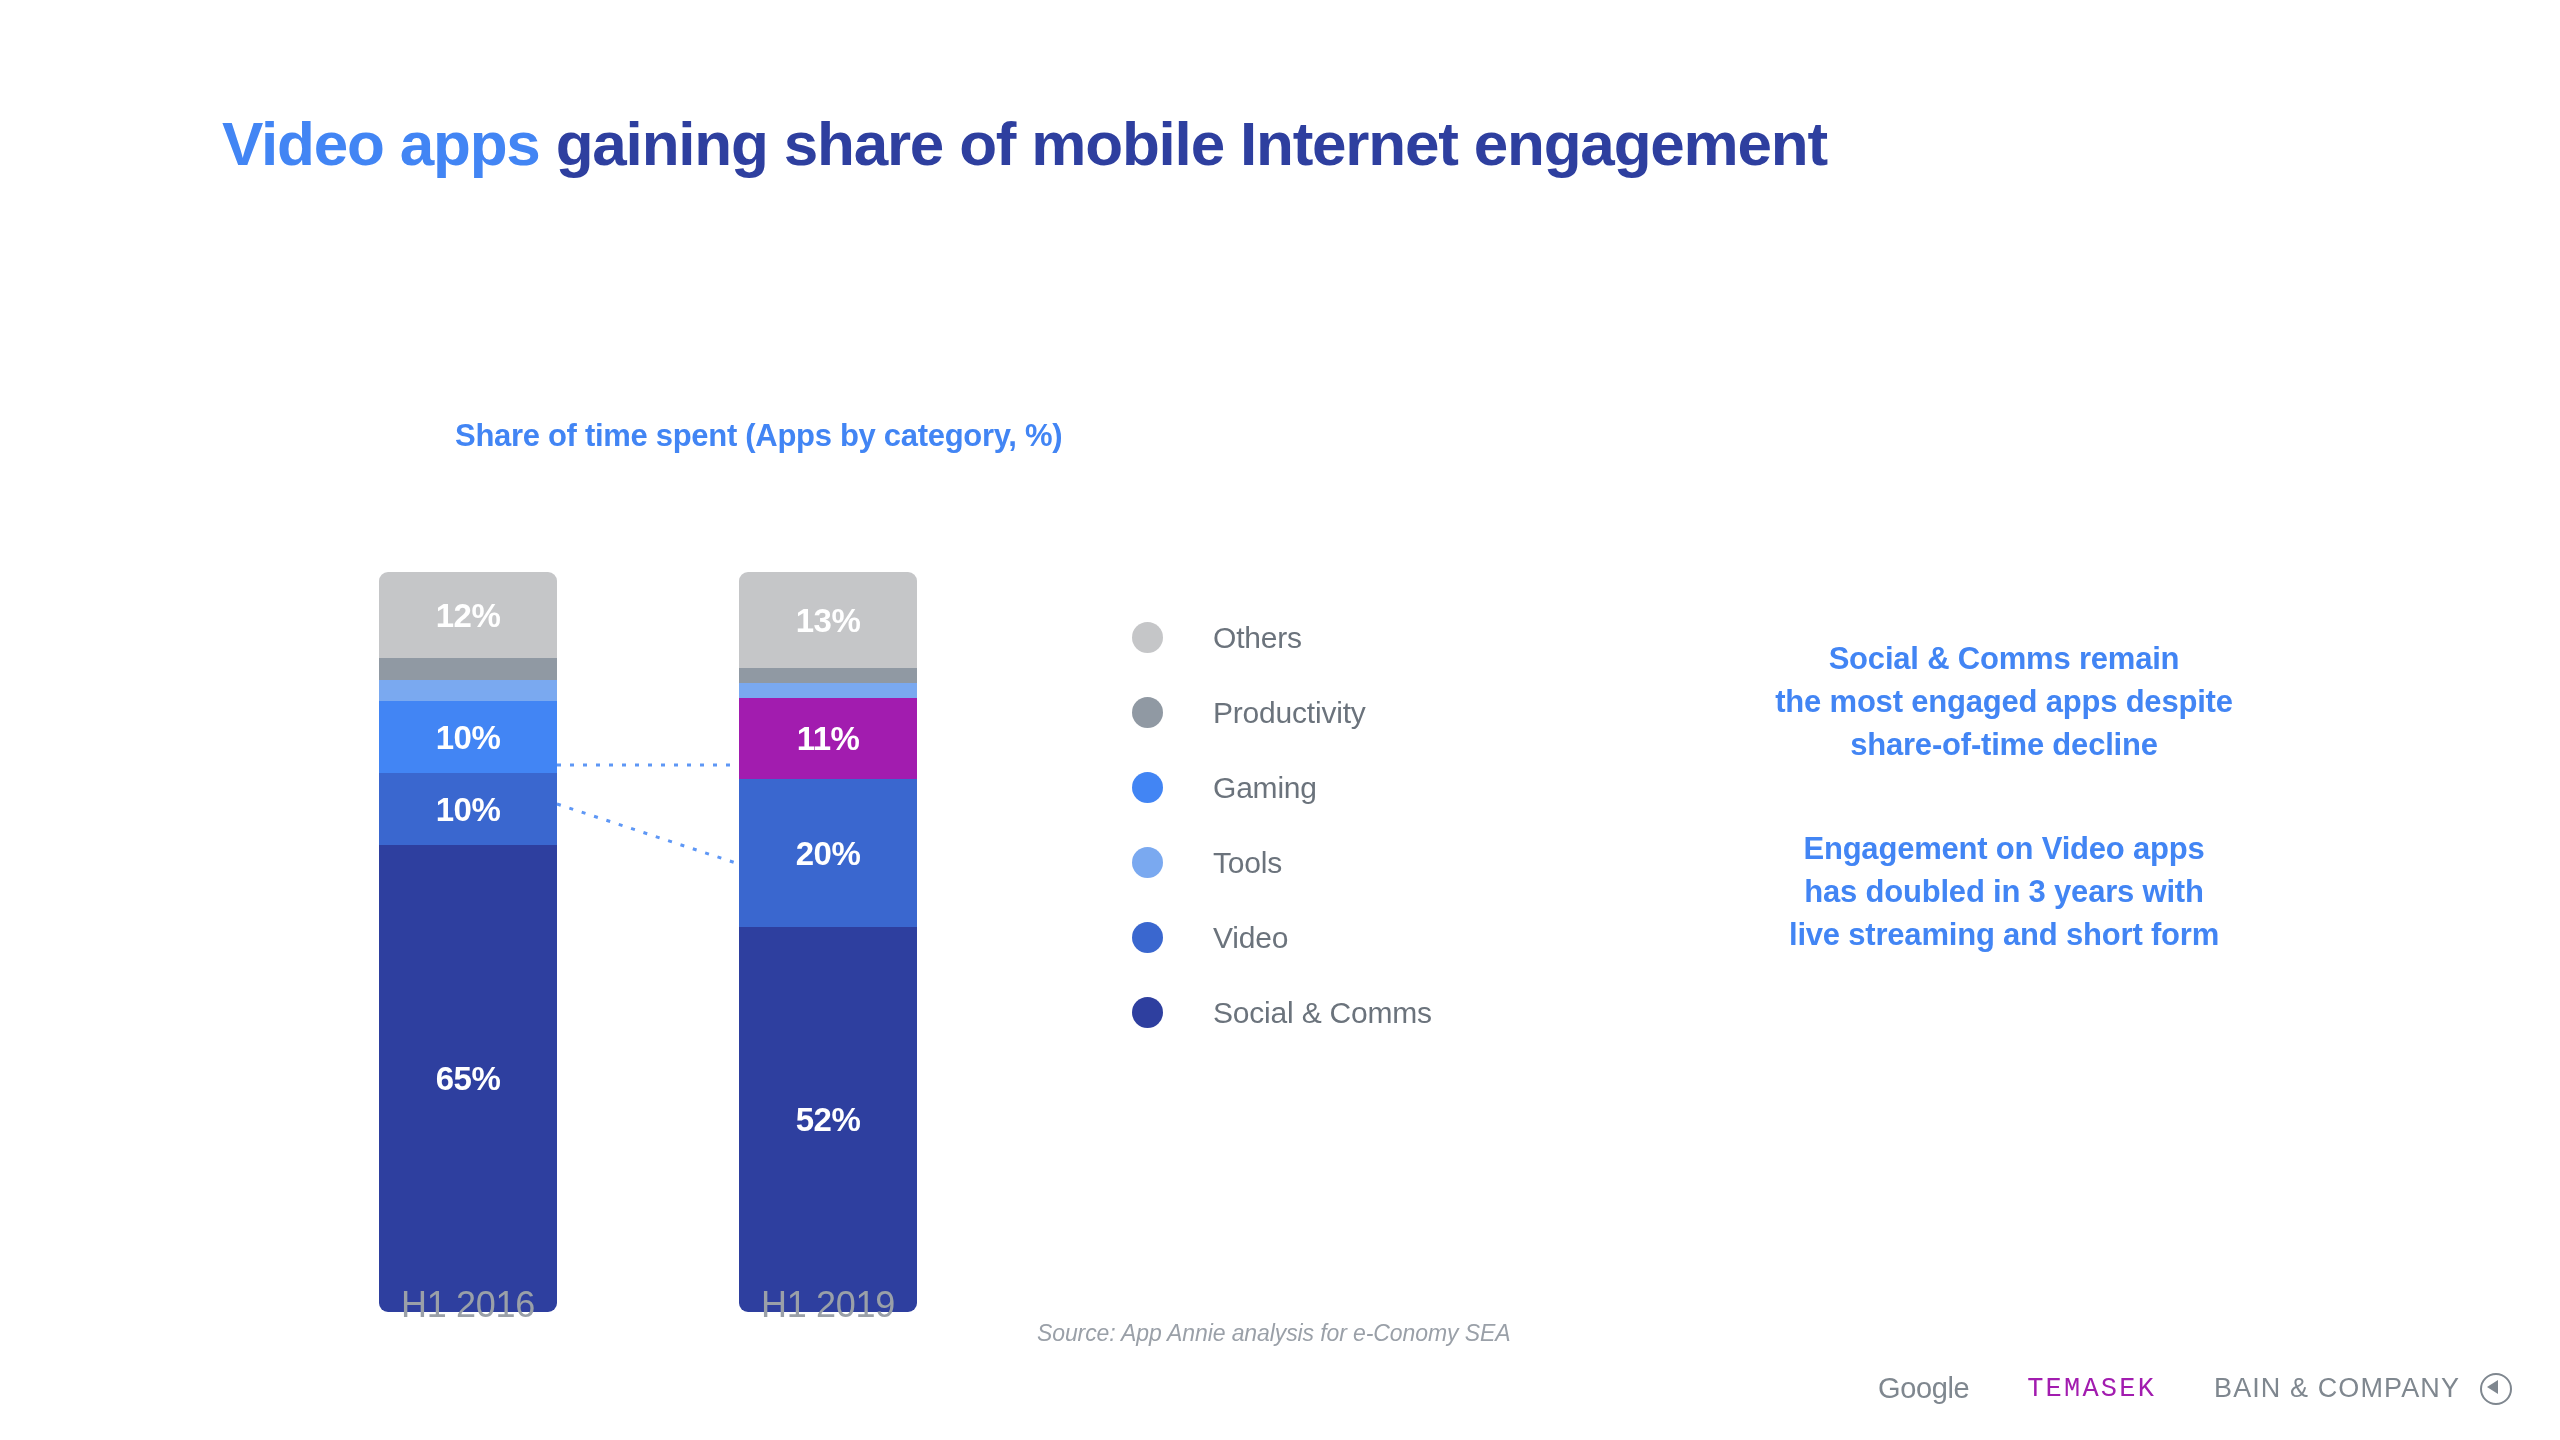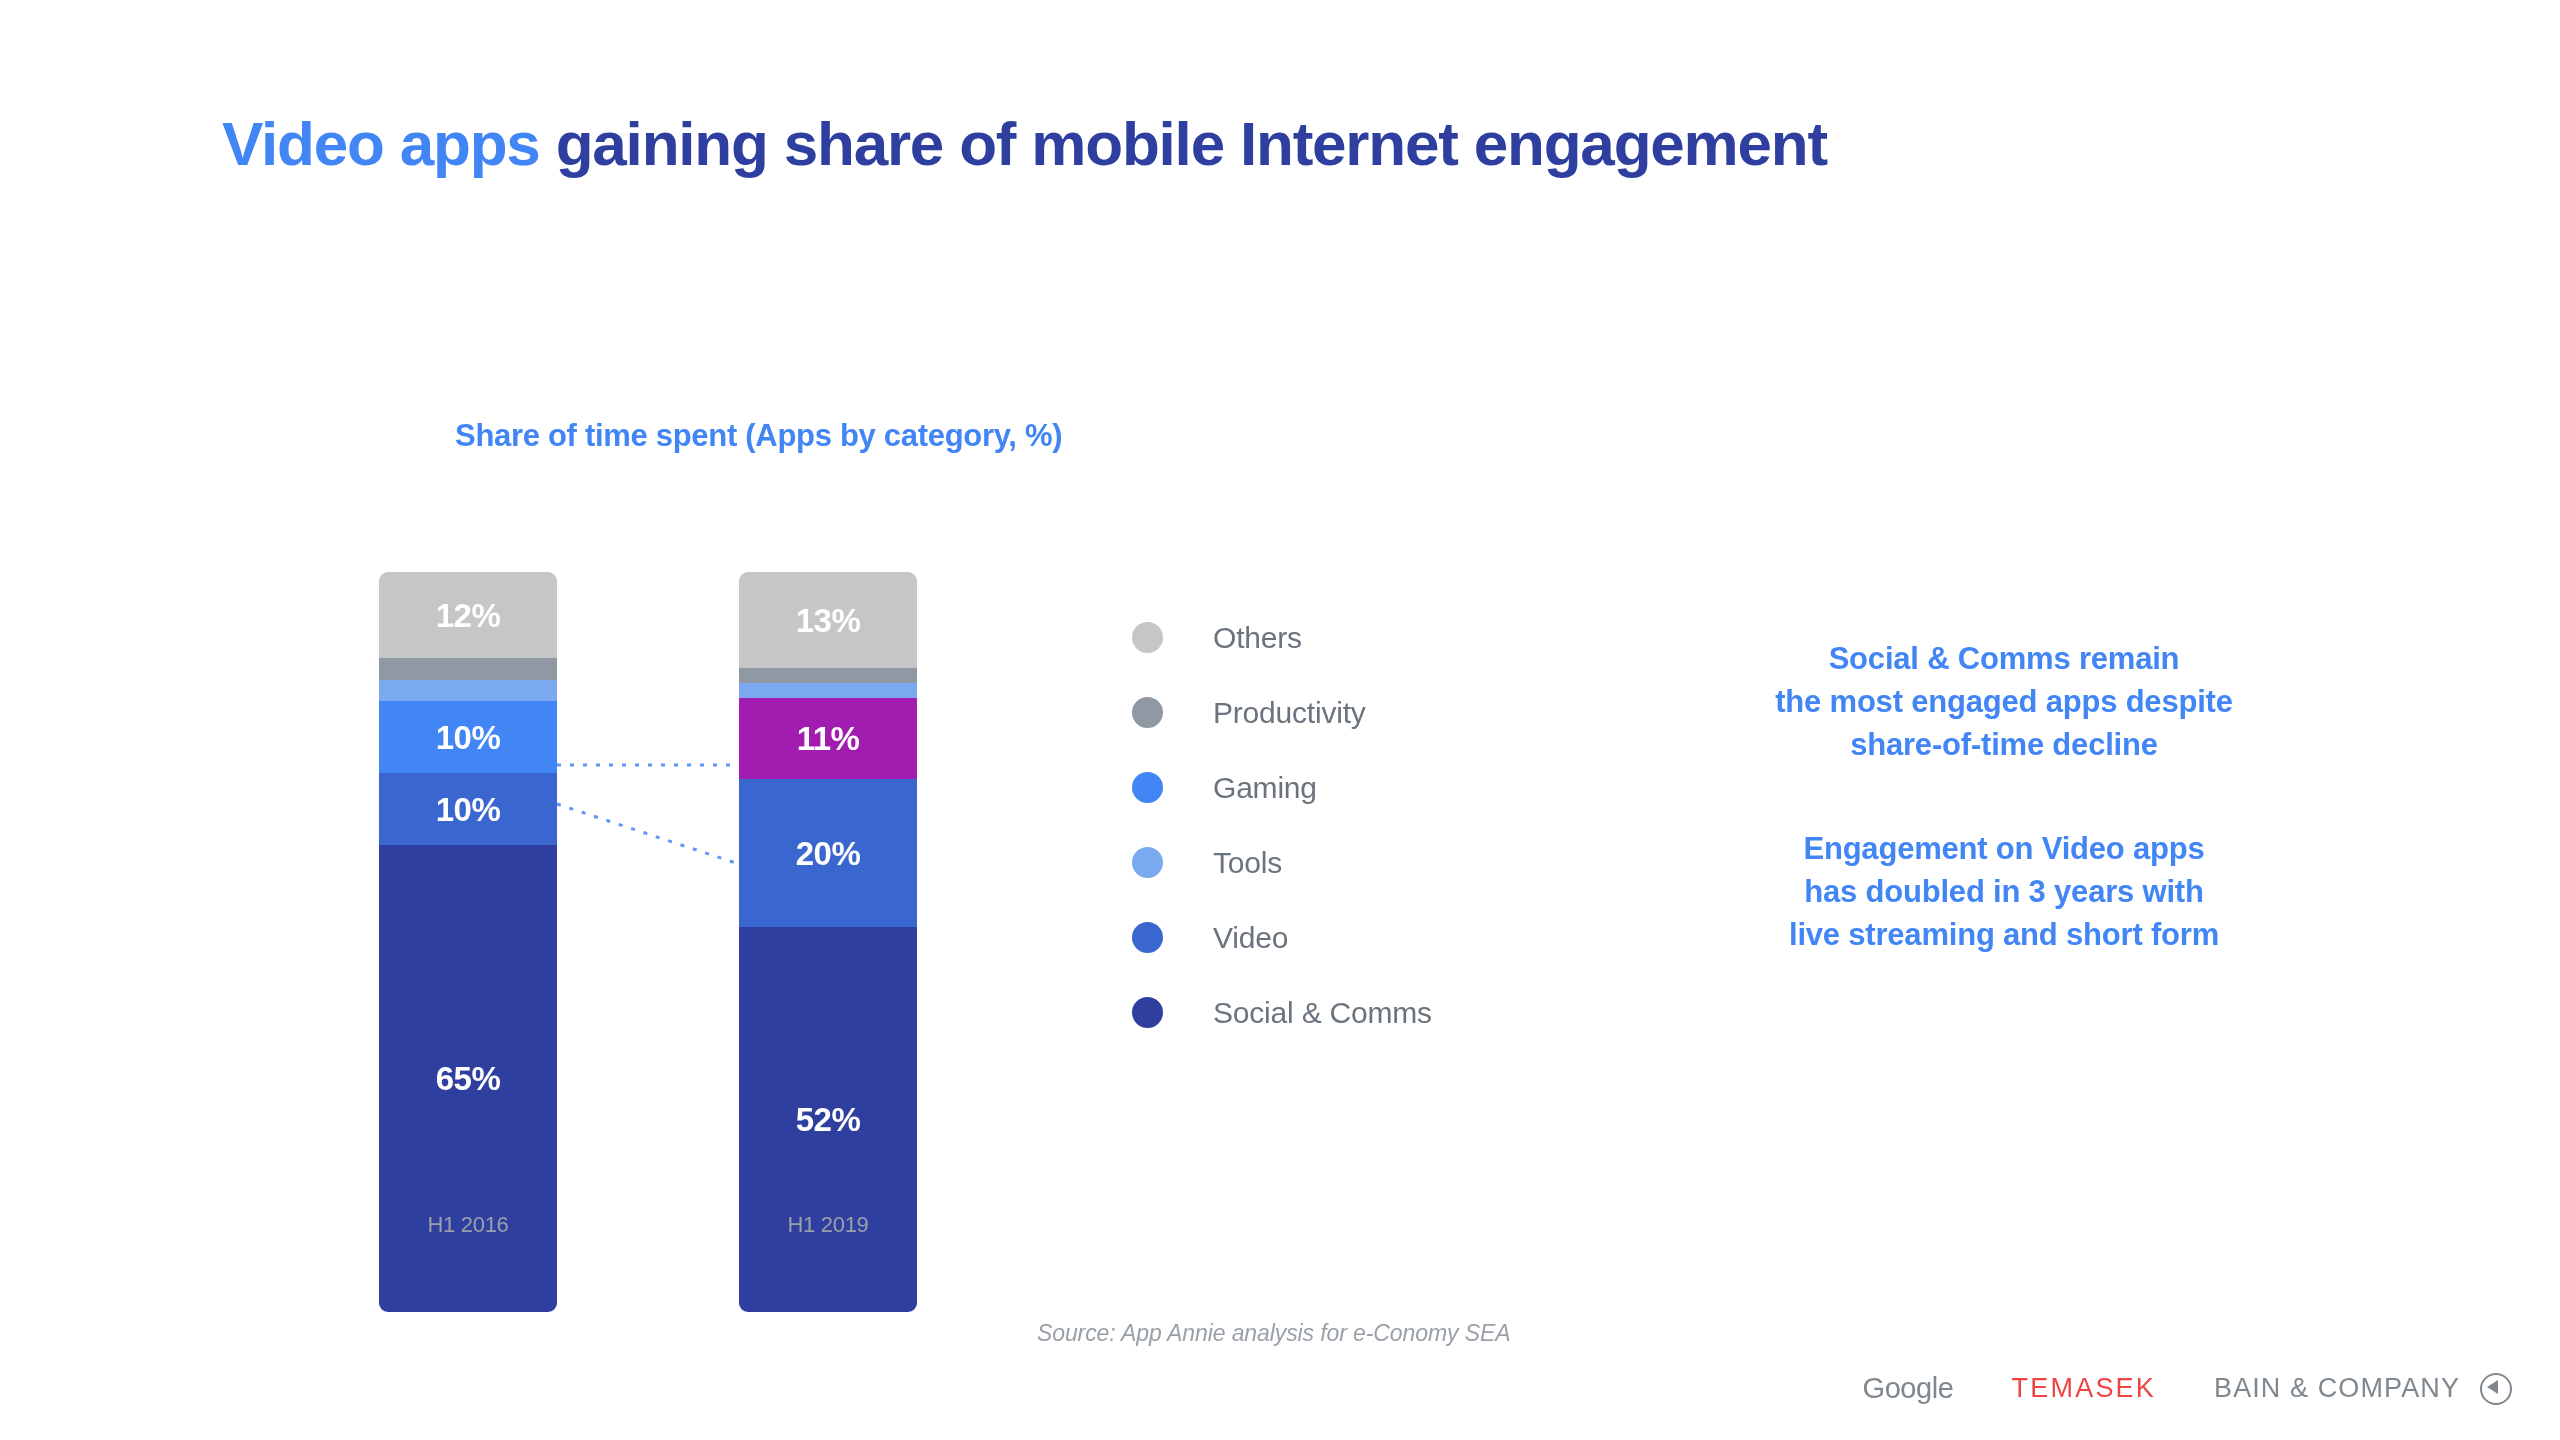--- a/index.html
+++ b/index.html
@@ -75,24 +75,24 @@
   .seg-label {
     color: #ffffff;
     font-size: 33px;
     font-weight: 700;
     letter-spacing: -0.5px;
     line-height: 1;
   }
 
   .bar-caption {
     position: absolute;
-    top: 1212px;
+    top: 1284px;
     width: 300px;
     text-align: center;
-    font-size: 22px;
+    font-size: 36px;
     color: #9aa0a8;
     letter-spacing: -0.3px;
   }
   #caption-h1-2016 { left: 318px; }
   #caption-h1-2019 { left: 678px; }
 
   
   #connectors {
     position: absolute;
     left: 0; top: 0;
@@ -162,23 +162,23 @@
     display: flex;
     align-items: center;
     gap: 58px;
   }
   #logo-google {
     font-size: 29px;
     color: #7f878f;
     letter-spacing: -0.4px;
   }
   #logo-temasek {
-    font-family: Liberation Sans, sans-serif;
+    font-family: Liberation Mono, monospace;
     font-size: 27px;
-    color: #ef4444;
+    color: #a21caf;
     letter-spacing: 2.2px;
   }
   #logo-bain-wrap {
     display: flex;
     align-items: flex-start;
     gap: 20px;
   }
   #logo-bain {
     font-size: 27px;
     color: #7f878f;

